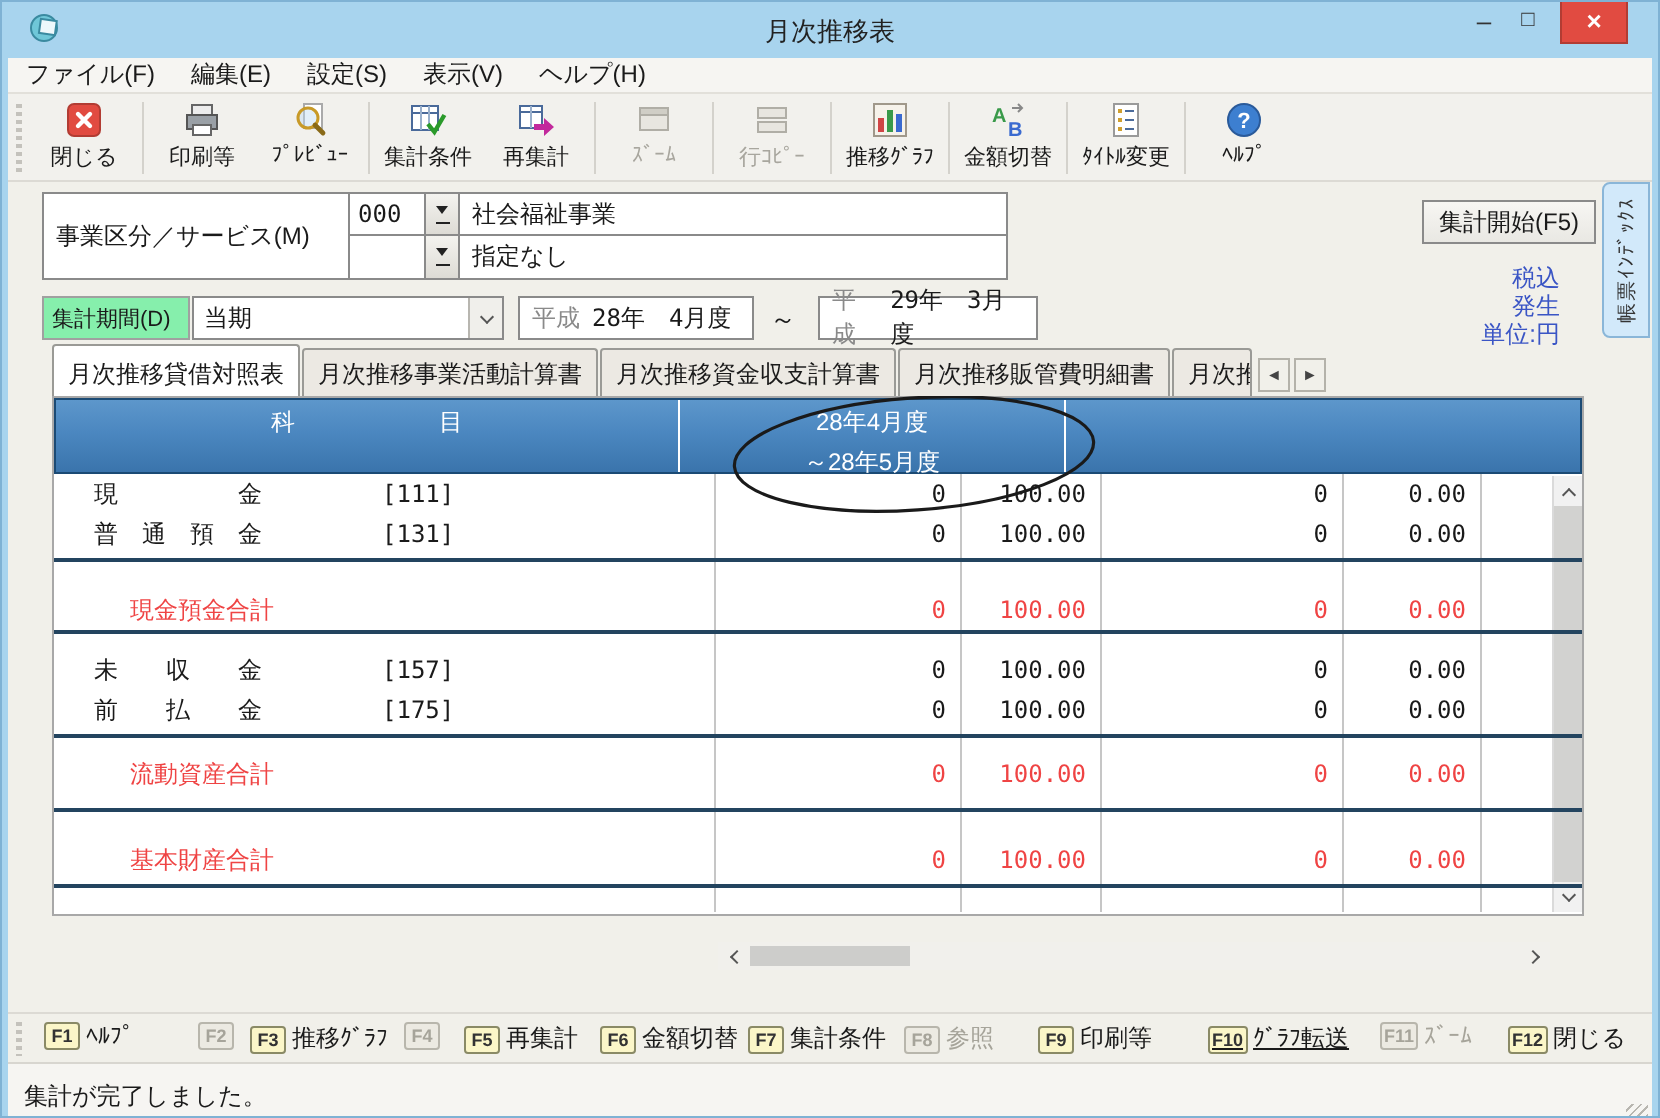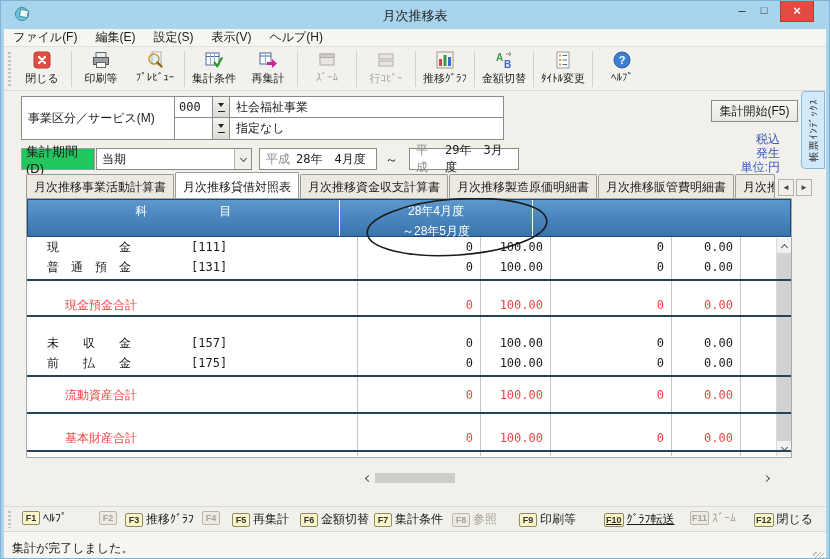--- a/index.html
+++ b/index.html
@@ -29,22 +29,22 @@
   .svc{position:absolute;left:17px;top:5px;width:483px;height:44px;background:#fff;border:1px solid #8a8a8a;
        display:grid;grid-template-columns:153px 38px 17px 1fr;grid-template-rows:21px 21px;font-size:12px;}
   .svc-label{grid-row:1/3;border-right:1px solid #8a8a8a;display:flex;align-items:center;padding-left:6px;}
   .cellb{border-right:1px solid #8a8a8a;border-bottom:1px solid #8a8a8a;display:flex;align-items:center;}
   .cellb.last{border-bottom:none;}
   .svc-code{padding-left:4px;font-family:"DejaVu Sans Mono",monospace;font-size:12px;}
   .svc-drop{justify-content:center;background:linear-gradient(#f4f3ef,#dddbd5);flex-direction:column;}
   .dtri{width:0;height:0;border:3px solid transparent;border-top:4px solid #222;}
   .dbar{width:7px;height:1px;background:#222;margin-top:1px;}
   .svc-name{padding-left:6px;border-right:none;}
-  .period-label{position:absolute;left:17px;top:57px;width:74px;height:22px;border:1px solid #a0a0a0;background:#22c55e;
-                display:flex;align-items:center;padding-left:4px;font-size:13px;}
+  .period-label{position:absolute;left:17px;top:57px;width:74px;height:22px;border:1px solid #a0a0a0;background:#86efac;
+                display:flex;align-items:center;padding-left:4px;font-size:11px;}
   .combo{position:absolute;left:92px;top:57px;width:156px;height:22px;background:#fff;border:1px solid #8a8a8a;
          display:flex;align-items:center;font-size:12px;}
   .combo .val{flex:1;padding-left:5px;}
   .combo .cbtn{width:17px;height:100%;background:#f0efeb;border-left:1px solid #b8b6b0;display:flex;align-items:center;justify-content:center;}
   .chev{display:block;width:5px;height:5px;border-left:1px solid #555;border-top:1px solid #555;}
   .chev.down{transform:rotate(225deg);margin-top:-2px;}
   .chev.up{transform:rotate(45deg);margin-top:3px;}
   .chev.left{transform:rotate(-45deg);margin-left:3px;}
   .chev.right{transform:rotate(135deg);margin-right:3px;}
   .datebox{position:absolute;top:57px;height:22px;background:#fff;border:1px solid #8a8a8a;display:flex;align-items:center;
@@ -80,21 +80,21 @@
   .vline{position:absolute;top:0;bottom:0;width:1px;background:#c6c6c6;}
   .trow{display:flex;height:20px;align-items:center;position:relative;z-index:1;}
   .c{height:20px;display:flex;align-items:center;}
   .c.lab{width:330px;padding-left:20px;}
   .c.n{justify-content:flex-end;padding-right:7px;font-family:"DejaVu Sans Mono",monospace;}
   .lbl{width:140px;}
   .code{margin-left:4px;font-family:"DejaVu Sans Mono",monospace;}
   .trow.total{color:#ef4444;}
   .trow.total .c.lab{padding-left:38px;}
   .sep{height:2px;background:#23445f;position:relative;z-index:2;}
-  .mt2{margin-top:2px;}.mt7{margin-top:7px;}.mt8{margin-top:8px;}.mt14{margin-top:14px;}.mt16{margin-top:16px;}
+  .mt2{margin-top:2px;}.mt7{margin-top:7px;}.mt8{margin-top:8px;}.mt14{margin-top:14px;}.mt16{margin-top:8px;}
   .vscroll{position:absolute;top:39px;right:0;bottom:1px;width:15px;background:#f1f1f1;border-left:1px solid #dadada;}
   .vs-btn{height:15px;display:flex;align-items:center;justify-content:center;background:#f1f1f1;}
   .vthumb{position:absolute;top:15px;bottom:15px;left:0;right:0;background:#d2d2d0;}
   .hscroll{position:absolute;left:355px;top:380px;width:416px;height:14px;background:#f1f0ec;display:flex;align-items:center;}
   .hs-btn{width:15px;height:14px;display:flex;align-items:center;justify-content:center;}
   .hthumb{width:80px;height:10px;background:#cdcdcb;margin-left:1px;}
   .hs-spacer{flex:1;}
   .ellipse-note{position:absolute;left:22px;top:107px;pointer-events:none;z-index:6;}
   
   .fkeybar{position:relative;height:25px;margin:0 3px;background:#f1f0ea;border-top:1px solid #dcdad4;font-size:12px;}
@@ -278,24 +278,23 @@
     <div class="flags">
       <div>税込</div>
       <div>発生</div>
       <div>単位:円</div>
     </div>
     <div class="idx-tab">
       <span class="idx-inner">帳票ｲﾝﾃﾞｯｸｽ</span>
     </div>
 
     <div class="tabstrip">
+      <div class="tab active">月次推移貸借対照表</div>
       <div class="tab">月次推移事業活動計算書</div>
-      <div class="tab active">月次推移貸借対照表</div>
       <div class="tab">月次推移資金収支計算書</div>
-      <div class="tab">月次推移製造原価明細書</div>
       <div class="tab">月次推移販管費明細書</div>
       <div class="tab cut">月次推</div>
       <div class="tab-arrow">◄</div>
       <div class="tab-arrow">►</div>
     </div>
 
     <div class="tbl">
       <div class="thead">
         <div class="th w-sub">
           <span>科　　　　　　目</span>

